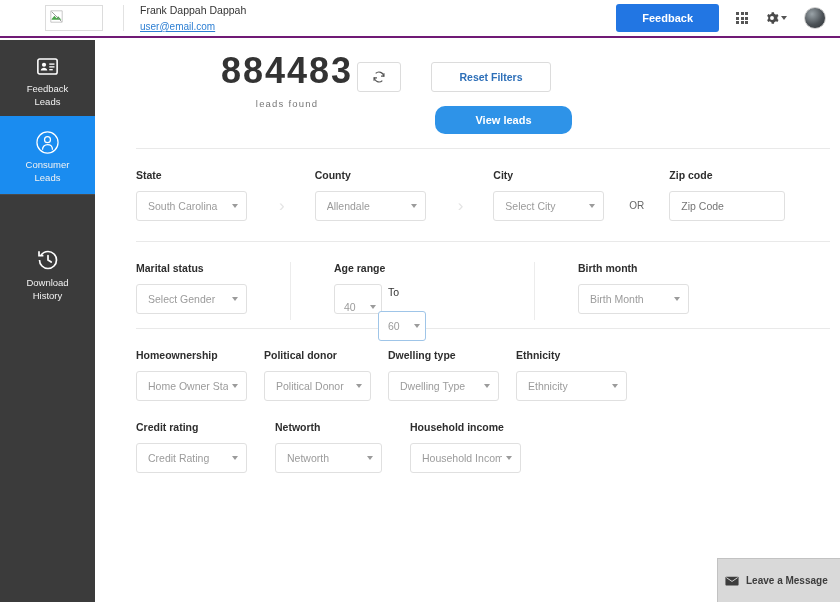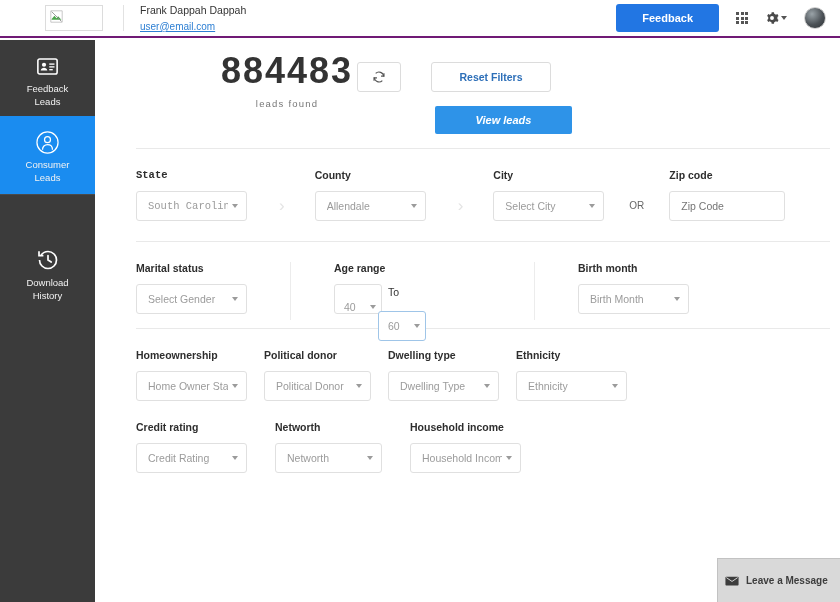--- a/index.html
+++ b/index.html
@@ -93,24 +93,23 @@
     border-radius:3px; cursor:pointer; display:flex; align-items:center; justify-content:center;
   }
   .reset-btn {
     position:absolute; left:336px; top:22px;
     width:120px; height:30px; border:1px solid #dcdcdc; background:#fff;
     border-radius:3px; cursor:pointer; color:#2d6fb8; font-size:10.5px; font-weight:bold;
     font-family:"Liberation Sans", sans-serif;
   }
   .view-btn {
     position:absolute; left:340px; top:66px;
-    width:137px; height:28px; background:#2e93e8; border:none; border-radius:2px;
+    width:137px; height:28px; background:#2e93e8; border:none; border-radius:10px;
     color:#fff; font-size:11px; font-weight:bold; cursor:pointer;
     font-family:"Liberation Sans", sans-serif;
-    font-style:italic;
   }
 
   .hr { height:1px; background:#e9e9e9; margin:0 10px 0 41px; }
 
   .fsec { position:relative; padding: 20px 0 0 41px; }
   .frow { display:flex; align-items:flex-start; }
   .fld { position:relative; }
   .fld-label {
     font-size:10.5px; font-weight:bold; color:#2e2e2e; margin-bottom:10px; white-space:nowrap;
   }
@@ -245,21 +244,21 @@
         </svg>
       </button>
       <button class="reset-btn">Reset Filters</button>
       <button class="view-btn">View leads</button>
     </div>
 
     <div class="hr"></div>
 
     <div class="fsec" style="height:92px;">
       <div class="frow">
-        <div class="fld" style="width:111px;font-family:Liberation Mono, monospace;">
+        <div class="fld" style="width:111px;">
           <div class="fld-label">State</div>
           <div class="sel" style="width:111px;">
             <span class="sel-txt">South Carolina</span>
             <span class="sel-car"></span>
           </div>
         </div>
         <div class="chev-sep" style="margin:0 30px 5px 32px;">›</div>
         <div class="fld" style="width:111px;">
           <div class="fld-label">County</div>
           <div class="sel" style="width:111px;">

